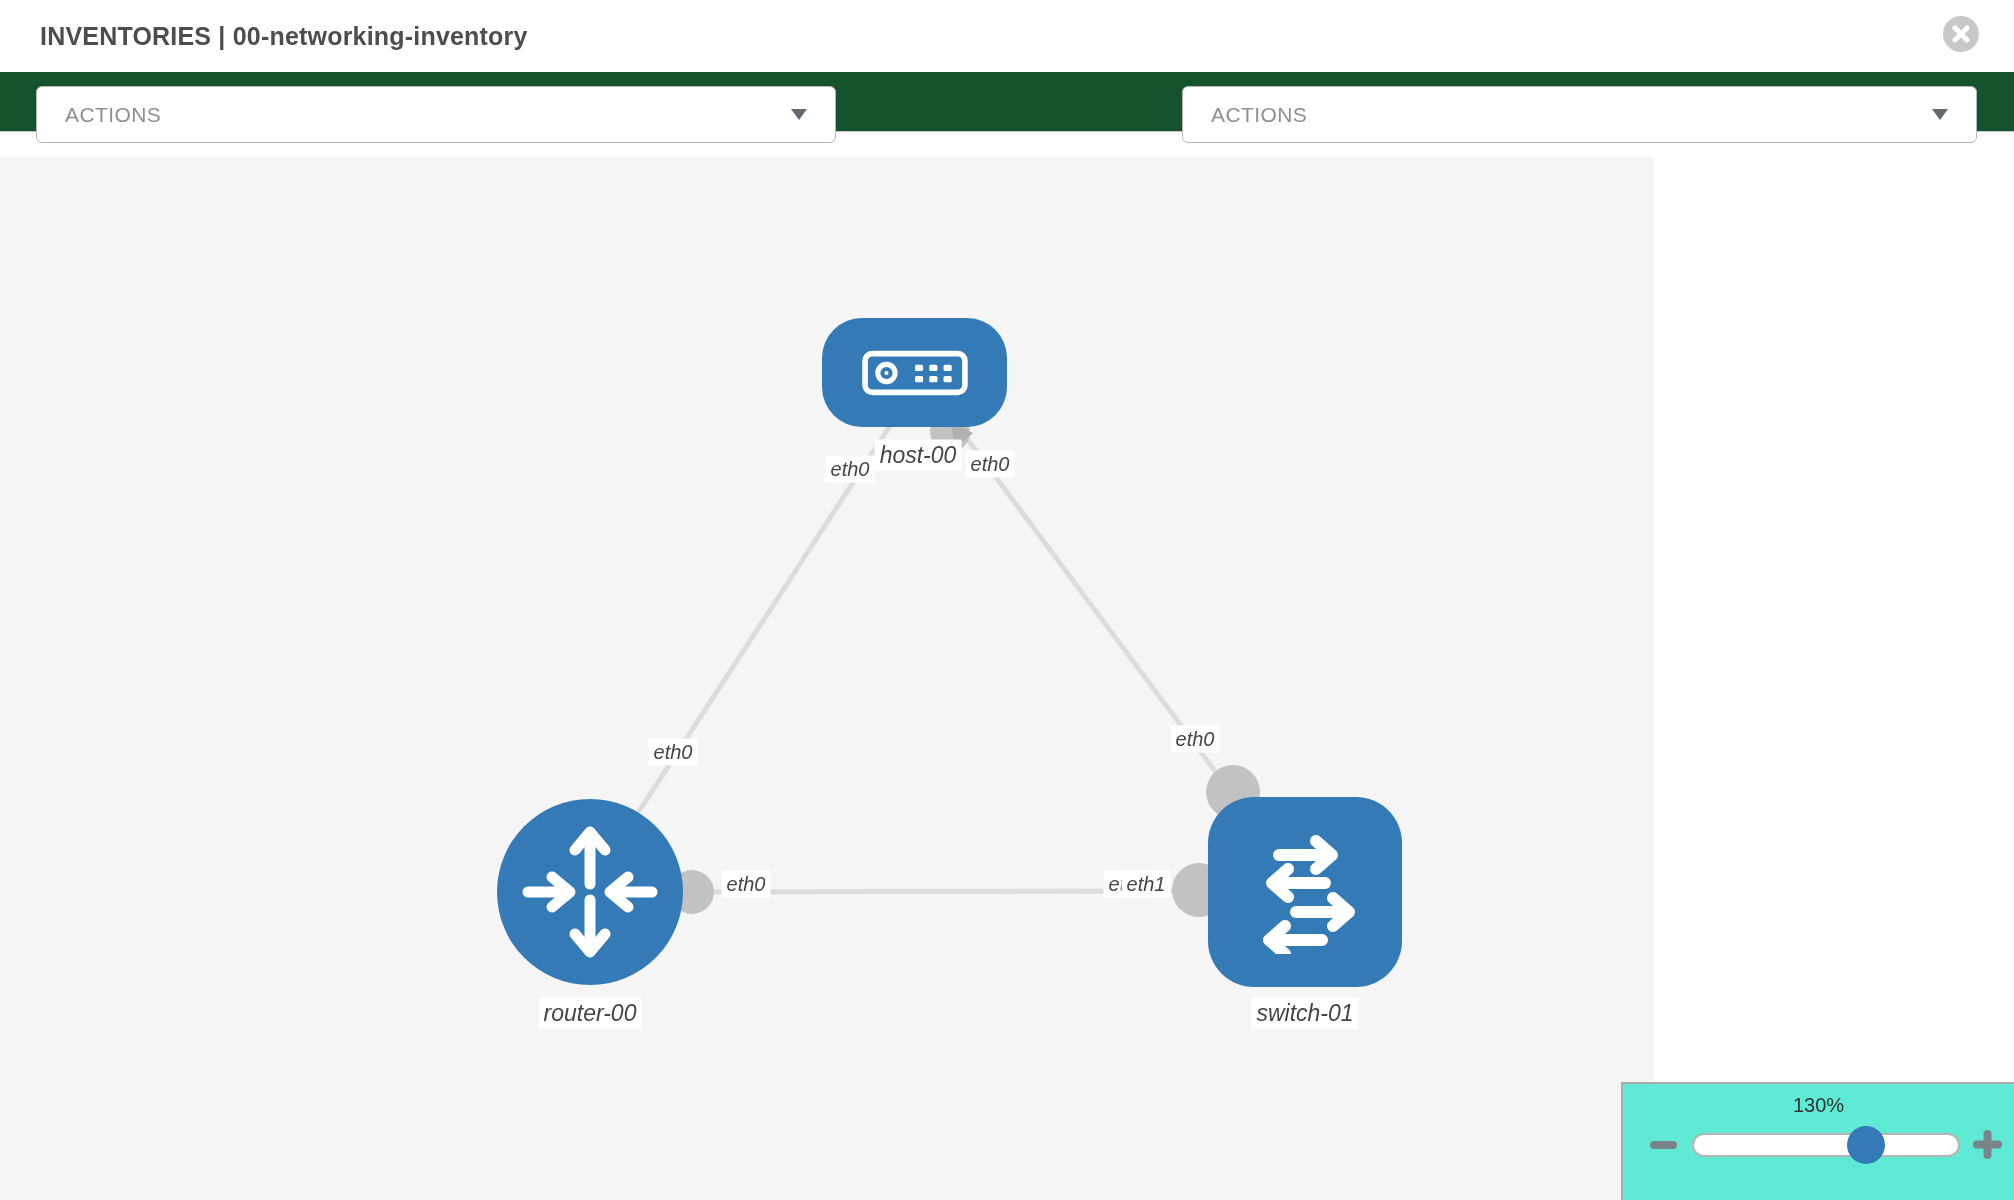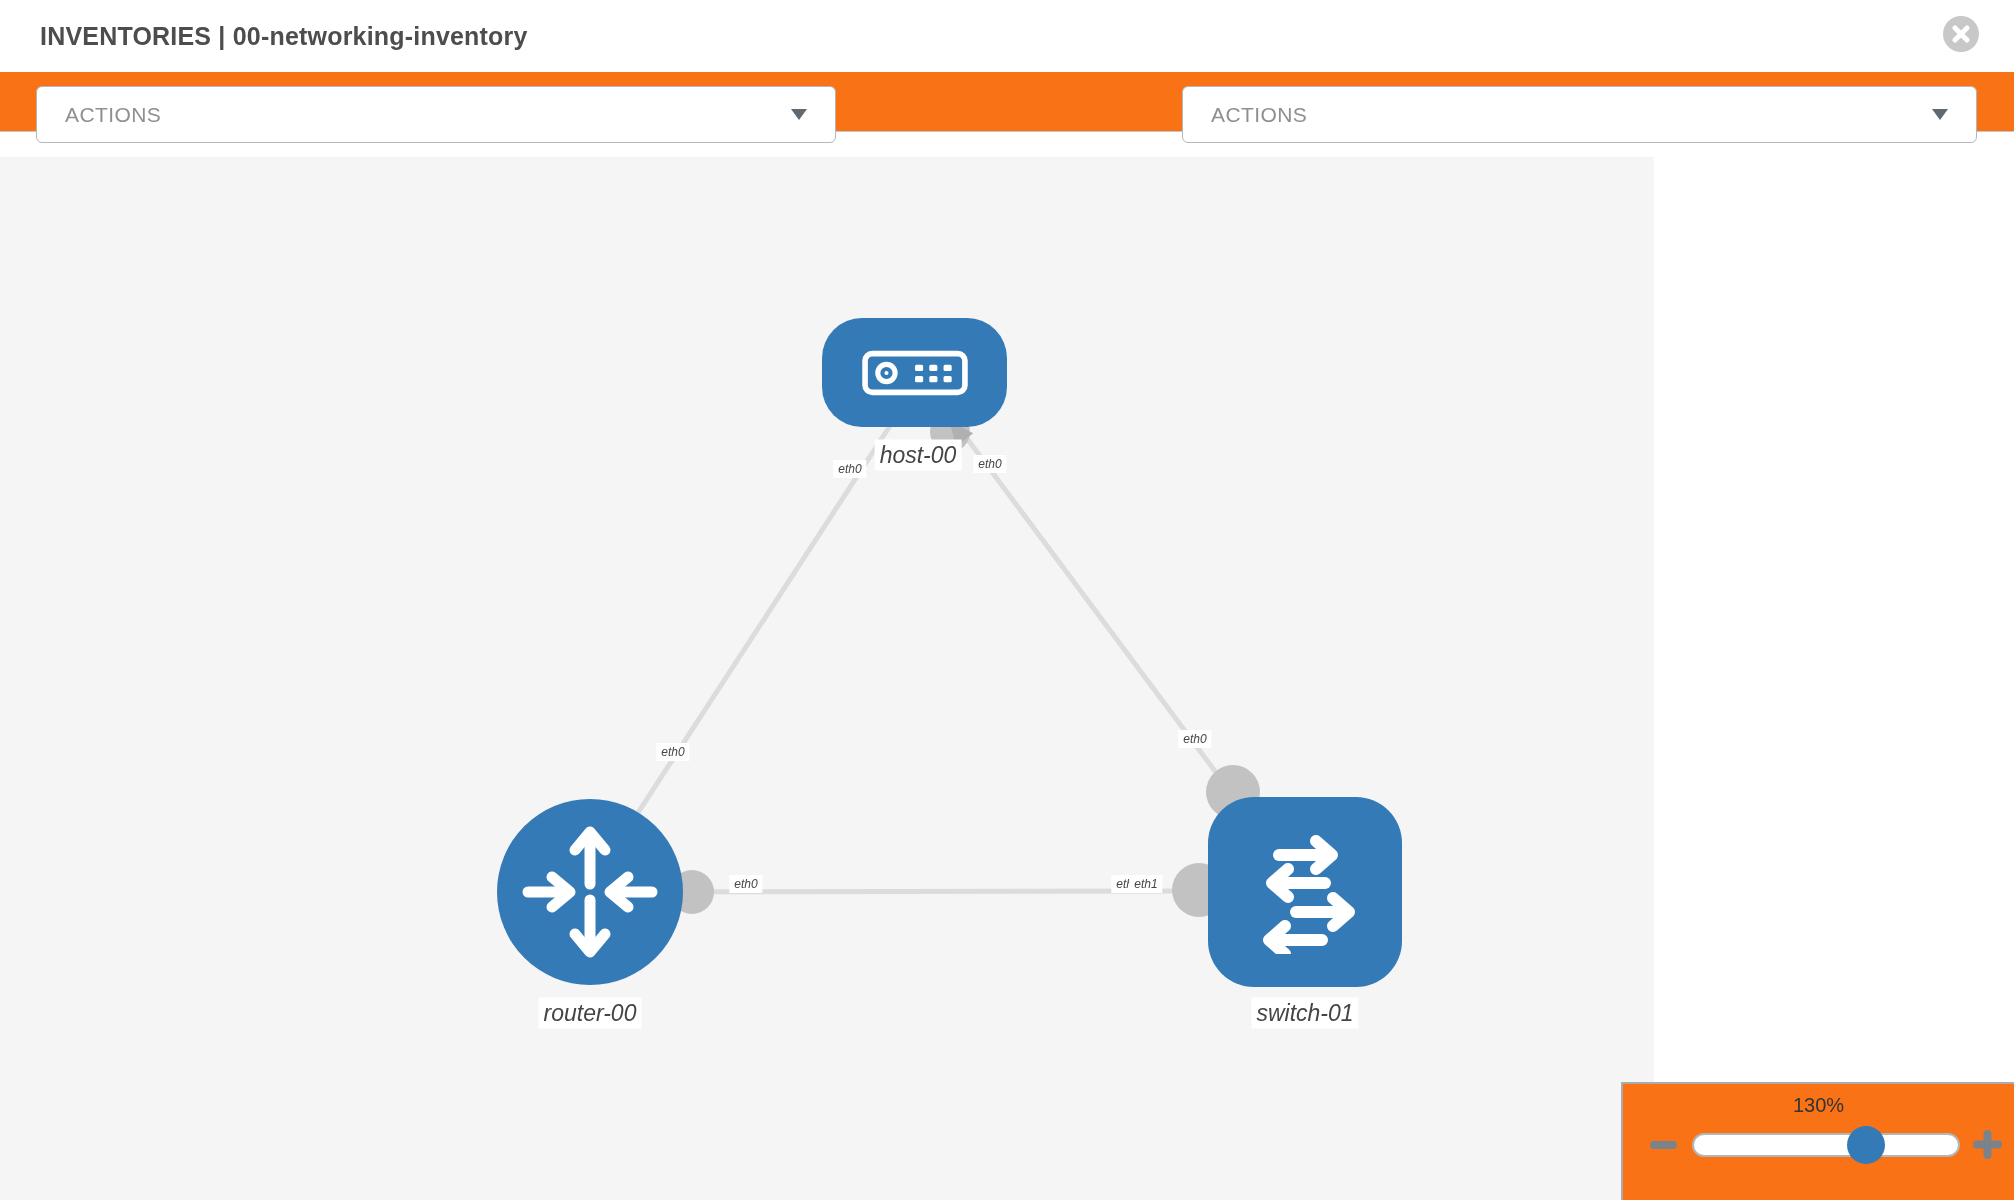--- a/index.html
+++ b/index.html
@@ -10,21 +10,21 @@
   
   .header { position:absolute; left:0; top:0; width:2014px; height:72px; background:#ffffff; }
   .page-title { position:absolute; left:40px; top:0; line-height:72px; font-size:25px;
                 font-weight:700; color:#4d4d4d; letter-spacing:0.2px; }
   .close-btn { position:absolute; left:1943px; top:16px; width:36px; height:36px;
                border-radius:50%; background:#c8c8c8; display:flex; align-items:center;
                justify-content:center; cursor:pointer; }
 
   
   .toolbar { position:absolute; left:0; top:72px; width:2014px; height:60px;
-             background:#f97316; border-bottom:1px solid #c6c6c6; }
+             background:#14532d; border-bottom:1px solid #c6c6c6; }
   .select-box { position:absolute; top:14px; height:57px; background:#ffffff;
                 border:1px solid #b6b6b6; border-radius:6px; display:flex;
                 align-items:center; justify-content:space-between; padding:0 28px; cursor:pointer; }
   .select-actions { left:36px; width:800px; }
   .select-search { left:1182px; width:795px; }
   .select-label { font-size:21px; color:#8f8f8f; letter-spacing:0.4px; }
   .caret { width:0; height:0; border-left:8px solid transparent; border-right:8px solid transparent;
            border-top:11px solid #60696f; }
   .tool-icon { position:absolute; top:97px; width:34px; height:34px; cursor:pointer; }
   .tool-wrench { left:1050px; }
@@ -36,36 +36,36 @@
 
   .node { position:absolute; z-index:4; background:#337ab7; display:flex;
           align-items:center; justify-content:center; cursor:grab; }
   .node-host   { left:822px;  top:161px; width:185px; height:109px; border-radius:40px; }
   .node-router { left:497px;  top:642px; width:186px; height:186px; border-radius:50%; }
   .node-switch { left:1208px; top:640px; width:194px; height:190px; border-radius:46px; }
 
   .graph-label { position:absolute; transform:translate(-50%,-50%); background:#ffffff;
                  color:#454545; white-space:nowrap; padding:2px 5px; }
   .node-label { font-size:23px; z-index:7; }
-  .if-label { font-size:12px; z-index:5; }
+  .if-label { font-size:20px; z-index:5; }
   .if-ghost { z-index:4; }
   .nl-host   { left:918px;  top:298px; }
   .nl-router { left:590px;  top:856px; }
   .nl-switch { left:1305px; top:856px; }
   .il-0 { left:850px;  top:312px; }
   .il-1 { left:990px;  top:307px; }
   .il-2 { left:673px;  top:595px; }
   .il-3 { left:1195px; top:582px; }
   .il-4 { left:746px;  top:727px; }
   .il-5 { left:1128px; top:727px; }
   .il-6 { left:1146px; top:727px; z-index:6; }
 
   
   .zoom-panel { position:absolute; left:1621px; top:1082px; width:393px; height:118px;
-                background:#f97316; border-left:2px solid #ababab; border-top:2px solid #ababab; z-index:10; }
+                background:#5eead4; border-left:2px solid #ababab; border-top:2px solid #ababab; z-index:10; }
   .zoom-level { position:absolute; left:0; top:10px; width:100%; text-align:center;
                 font-size:20px; color:#333333; }
   .zoom-minus { position:absolute; left:27px; top:57px; width:27px; height:8px;
                 border-radius:4px; background:#7b838a; cursor:pointer; }
   .zoom-track { position:absolute; left:69px; top:49px; width:268px; height:24px;
                 background:#ffffff; border:2px solid #b5b5b5; border-radius:13px; cursor:pointer; }
   .zoom-thumb { position:absolute; left:224px; top:42px; width:38px; height:38px;
                 border-radius:50%; background:#337ab7; cursor:grab; }
   .zoom-plus { position:absolute; left:350px; top:46px; width:29px; height:29px; cursor:pointer; }
 </style>

